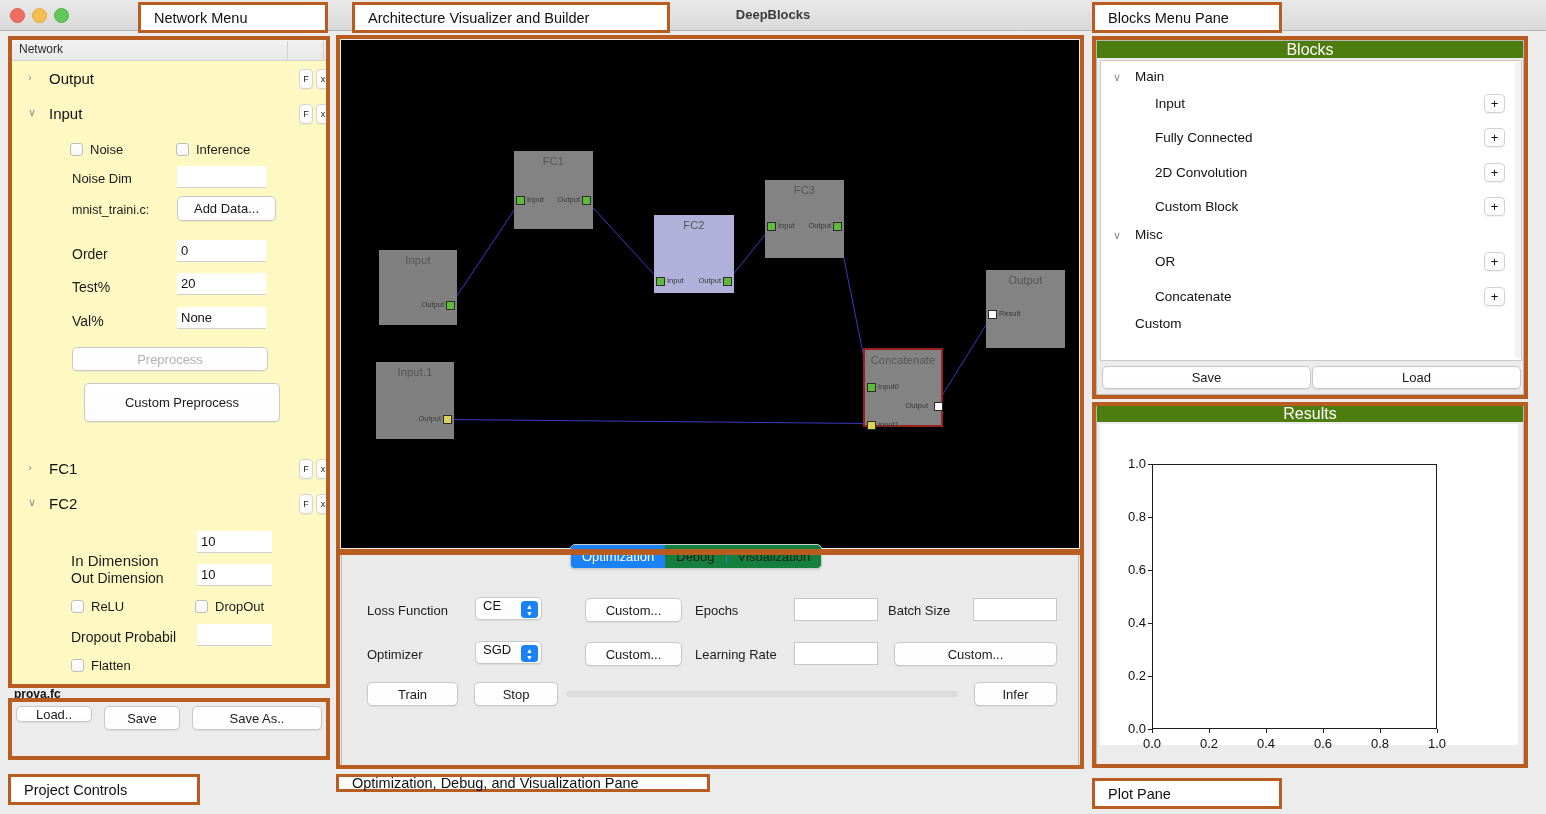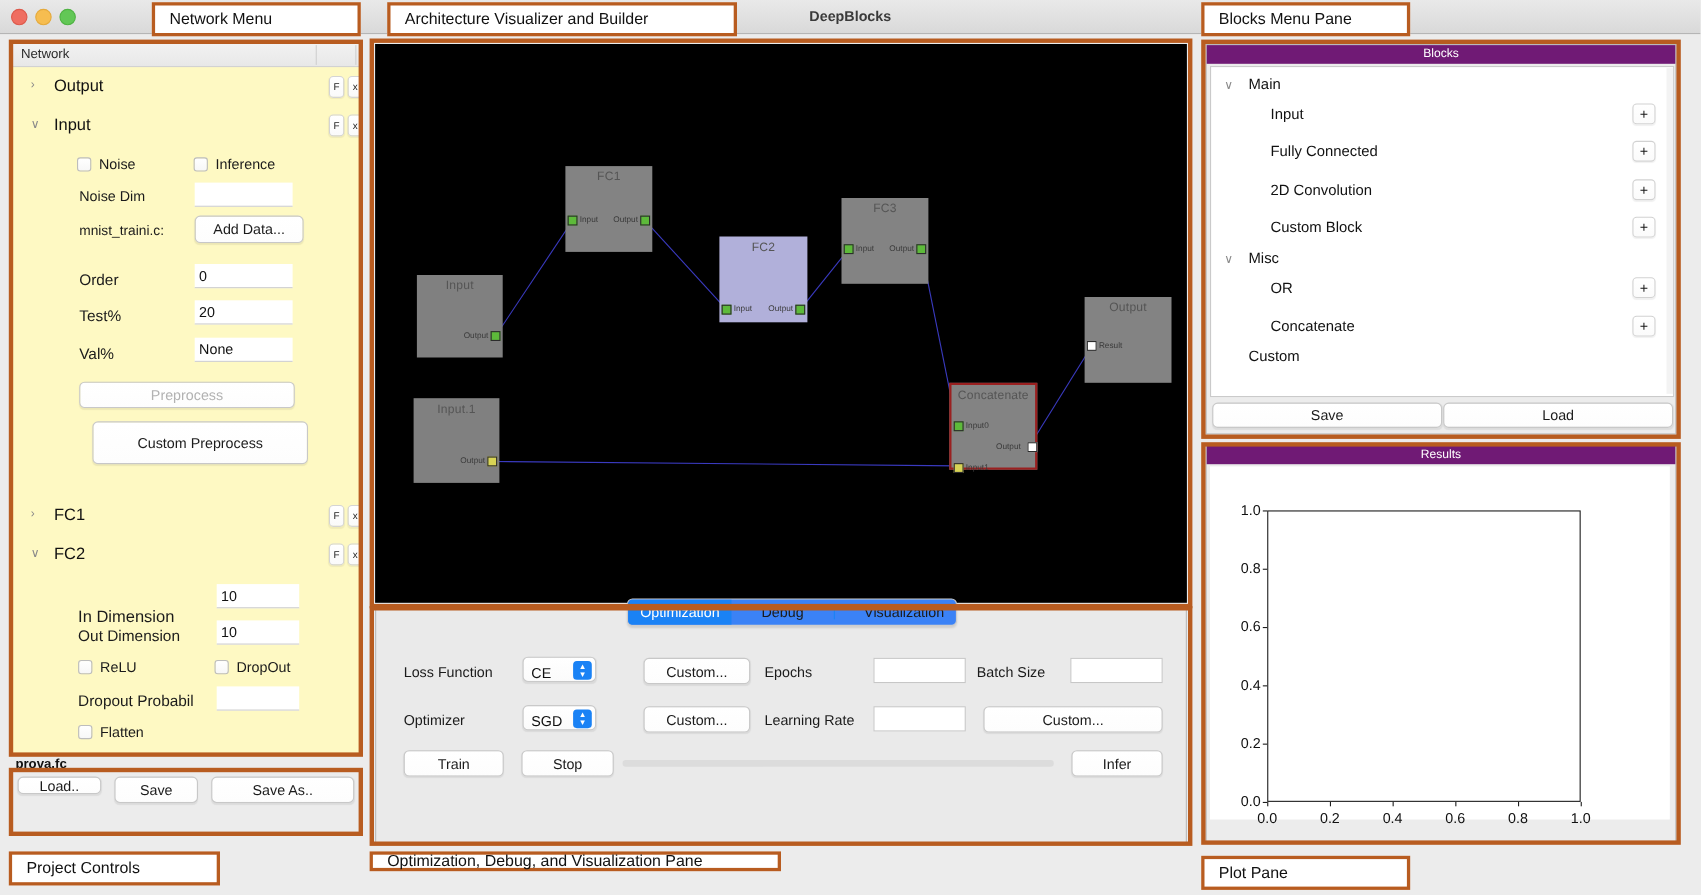--- a/index.html
+++ b/index.html
@@ -77,42 +77,42 @@
   #canvas-pane{left:341px;top:40px;width:738px;height:508px;background:#000;}
   .gnode{position:absolute;box-sizing:border-box;}
   .gnode .gtitle{position:absolute;width:100%;text-align:center;top:4px;
      font-size:11px;color:#555;letter-spacing:.2px;}
   .port{position:absolute;width:9px;height:9px;box-sizing:border-box;border:1px solid #2c2c2c;}
   .portlabel{position:absolute;font-size:7.5px;color:#3a3a3a;white-space:nowrap;}
 
   
   #opt-pane{left:341px;top:553px;width:738px;height:215px;background:#eaeaea;
      border:1px solid #b9b9b9;box-sizing:border-box;}
-  #tabbar{position:absolute;left:228px;top:-10px;height:23px;background:#3b82f6;
+  #tabbar{position:absolute;left:228px;top:-10px;height:23px;background:#15803d;
      border:1px solid #cdcdcd;border-radius:5px;display:flex;overflow:hidden;
-     box-shadow:0 1px 2px rgba(0,0,0,.12);gap:16px;}
+     box-shadow:0 1px 2px rgba(0,0,0,.12);}
   .tab{height:23px;line-height:23px;padding:0 11px;font-size:13px;color:#1b1b1b;cursor:default;}
   .tab.active{background:#1a82f5;color:#fff;}
   .tabsep{width:1px;height:13px;margin-top:5px;background:#1a82f5;}
   .select{
     background:linear-gradient(#ffffff,#fbfbfb);border:1px solid #c9c9c9;border-radius:5px;
     box-shadow:0 1px 1px rgba(0,0,0,.07);box-sizing:border-box;
-    display:flex;align-items:flex-end;position:absolute;
+    display:flex;align-items:flex-start;position:absolute;
   }
   .select .sv{font-size:13px;color:#111;margin-left:7px;}
   .select .stepper{position:absolute;right:3px;top:3px;width:17px;height:17px;border-radius:3.5px;
     background:#1a82f5;display:flex;flex-direction:column;align-items:center;justify-content:center;color:#fff;
     font-size:7px;line-height:7px;}
   .slider{position:absolute;height:6px;border-radius:3px;background:#dcdcdc;}
 
   
   #blocks-pane{left:1096px;top:40px;width:428px;height:355px;background:#ececec;
      border:1px solid #b9b9b9;box-sizing:border-box;}
-  .pane-header{position:absolute;left:0;top:0;width:100%;height:17px;background:#701a75;
-     color:#fff;font-size:11px;text-align:center;line-height:17px;box-sizing:border-box;}
+  .pane-header{position:absolute;left:0;top:0;width:100%;height:17px;background:#4d7c0f;
+     color:#fff;font-size:16px;text-align:center;line-height:17px;box-sizing:border-box;}
   #blocks-list{position:absolute;left:3px;top:19px;width:422px;height:301px;background:#fff;
      border:1px solid #cacaca;box-sizing:border-box;}
   .blk-row{position:absolute;left:0;width:420px;height:29px;}
   .blk-row .tri{position:absolute;left:12px;top:8px;}
   .blk-row .nm{position:absolute;top:6px;font-size:13.5px;color:#111;}
   .plusbtn{position:absolute;right:16px;top:4px;width:21px;height:19px;
      border:1px solid #d2d2d2;border-radius:4px;background:linear-gradient(#fff,#fbfbfb);
      box-shadow:0 1px 1px rgba(0,0,0,.06);font-size:13px;color:#111;
      display:flex;align-items:center;justify-content:center;box-sizing:border-box;}
   #blocks-scroll{position:absolute;right:2px;top:21px;width:6px;height:296px;background:#f3f3f3;}

